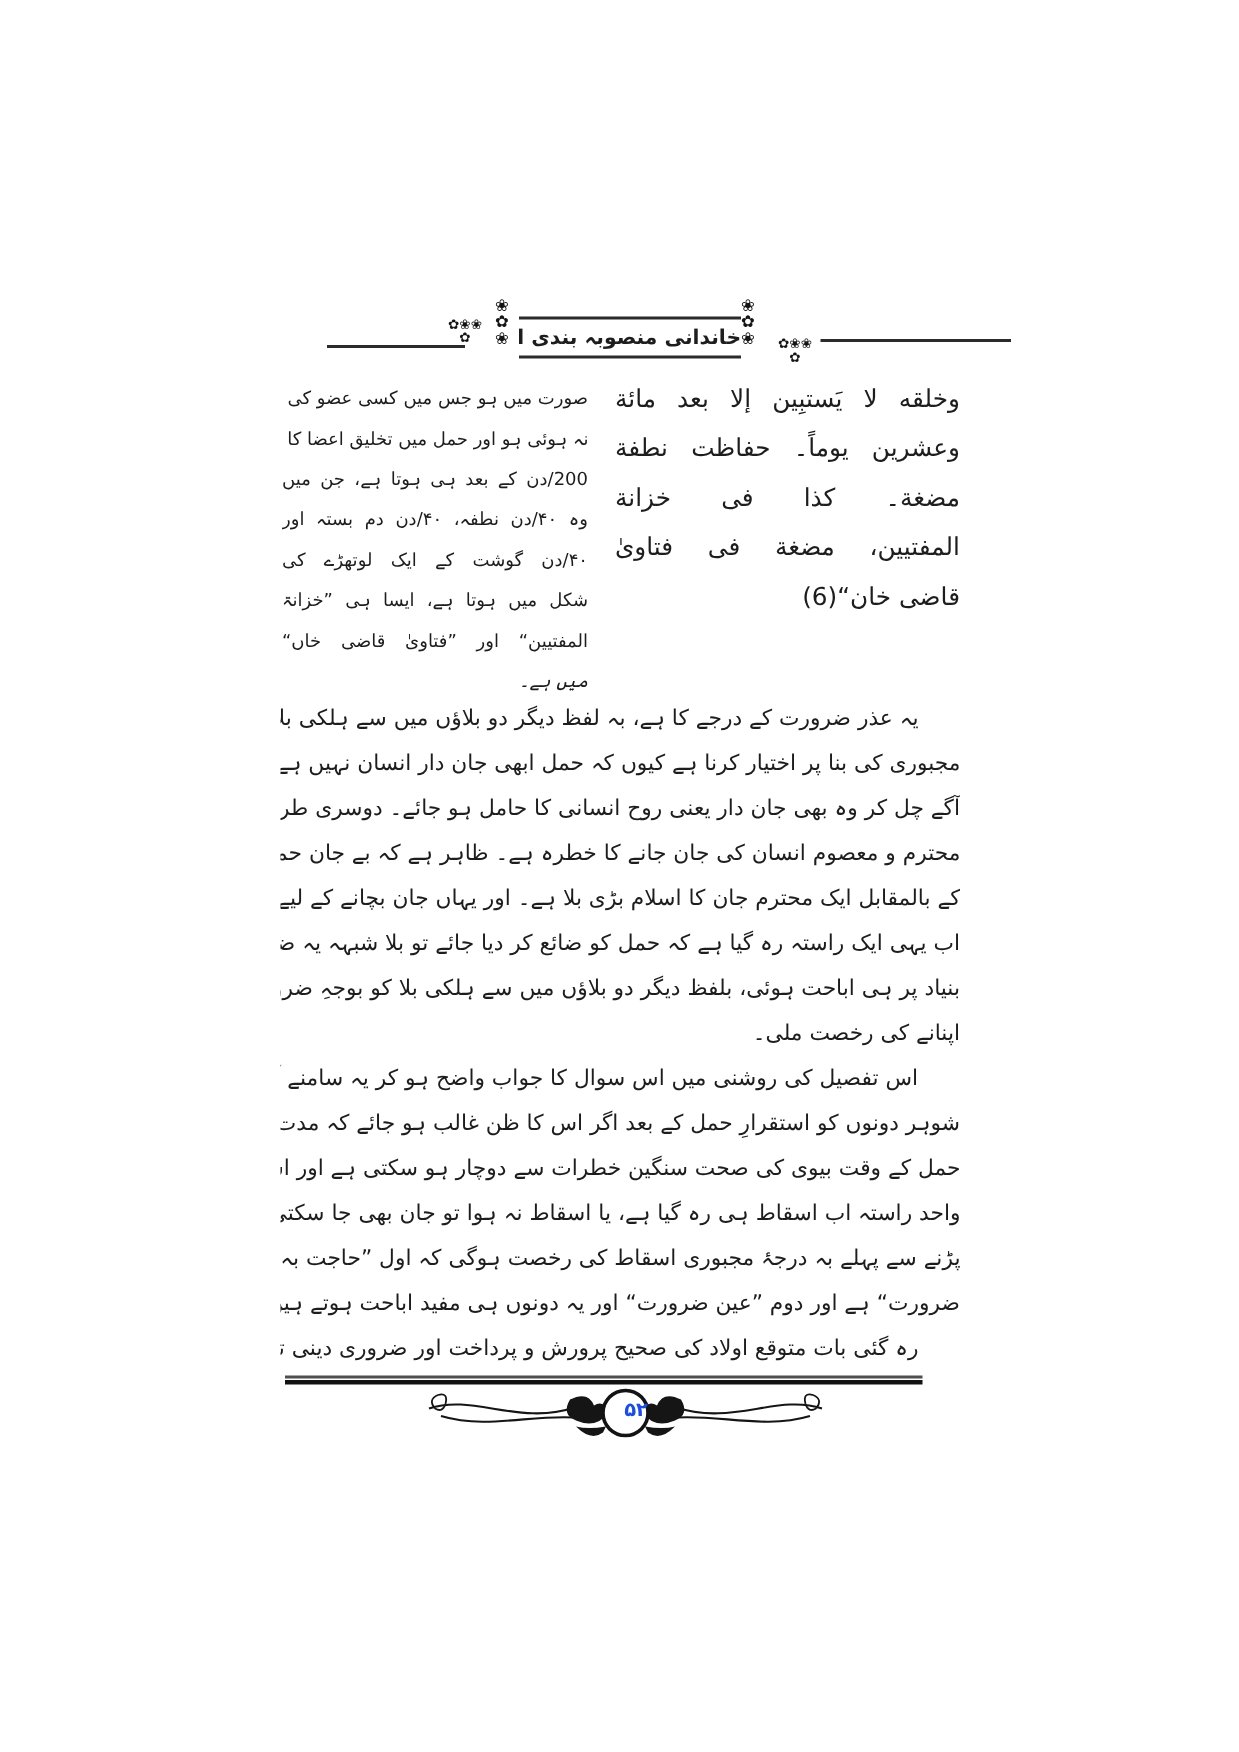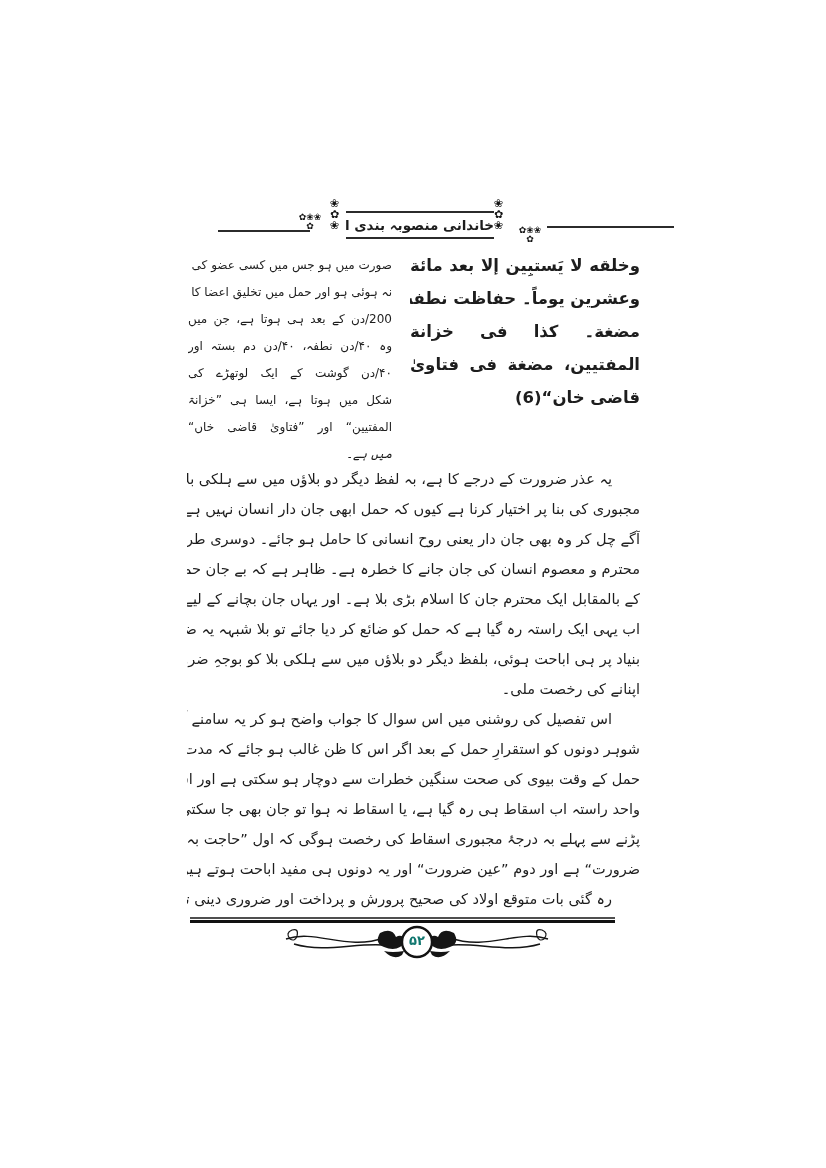--- a/index.html
+++ b/index.html
@@ -22,41 +22,41 @@
   .cluster.big{width:16px;font-size:11px;line-height:11px;flex-direction:column;align-items:center;margin-top:2px;}
   #cart .mid{flex:1;display:flex;flex-direction:column;margin-top:15px;min-width:0;}
   .cart-rule{height:2px;background:#2b2b2b;}
   .cart-title{text-align:center;font-size:13.5px;font-weight:bold;line-height:24px;white-space:nowrap;overflow:hidden;}
 
   
   .excerpt{position:absolute;left:188px;top:249px;width:452px;display:flex;justify-content:space-between;}
   .col{min-width:0;}
   .col.ar{width:230px;}
   .col.ur{width:204px;padding-top:3px;}
-  .ar-line{height:33px;line-height:33px;font-size:16.5px;font-weight:bold;
+  .ar-line{height:33px;line-height:33px;font-size:16.5px;font-weight:normal;
            text-align:justify;text-align-last:justify;overflow:hidden;white-space:nowrap;}
   .ar-line.end{text-align-last:start;}
   .ur-line{height:27px;line-height:27px;font-size:12px;
            text-align:justify;text-align-last:justify;overflow:hidden;white-space:nowrap;}
   .ur-line.end{text-align-last:start;font-style:italic;}
 
   
   .body-sec{position:absolute;left:187px;top:464px;width:453px;}
   .bline{height:30px;line-height:30px;font-size:14.5px;
          text-align:justify;text-align-last:justify;overflow:hidden;white-space:nowrap;}
   .bline.indent{padding-right:28px;}
   .bline.end{text-align-last:start;}
 
   
   .foot-rule{position:absolute;left:190px;top:917px;width:425px;height:1px;
              border-top:2px solid #4f4f4f;border-bottom:3px solid #121212;}
   .foot-orn{position:absolute;left:280px;top:923px;width:274px;height:44px;}
   .foot-orn svg{position:absolute;left:0;top:0;}
-  .pageno{position:absolute;left:122px;top:10px;width:30px;text-align:center;
-          font-size:13px;font-weight:bold;color:#0f766e;}
+  .pageno{position:absolute;left:122px;top:10px;width:30px;
+          font-size:13px;font-weight:bold;color:#1d4ed8;}
 </style>
 </head>
 <body>
 
 <div class="page">
 
   <div>
     <div id="rule-l" class="hdr-rule"></div>
 
     <div id="clu-a" class="cluster small">

